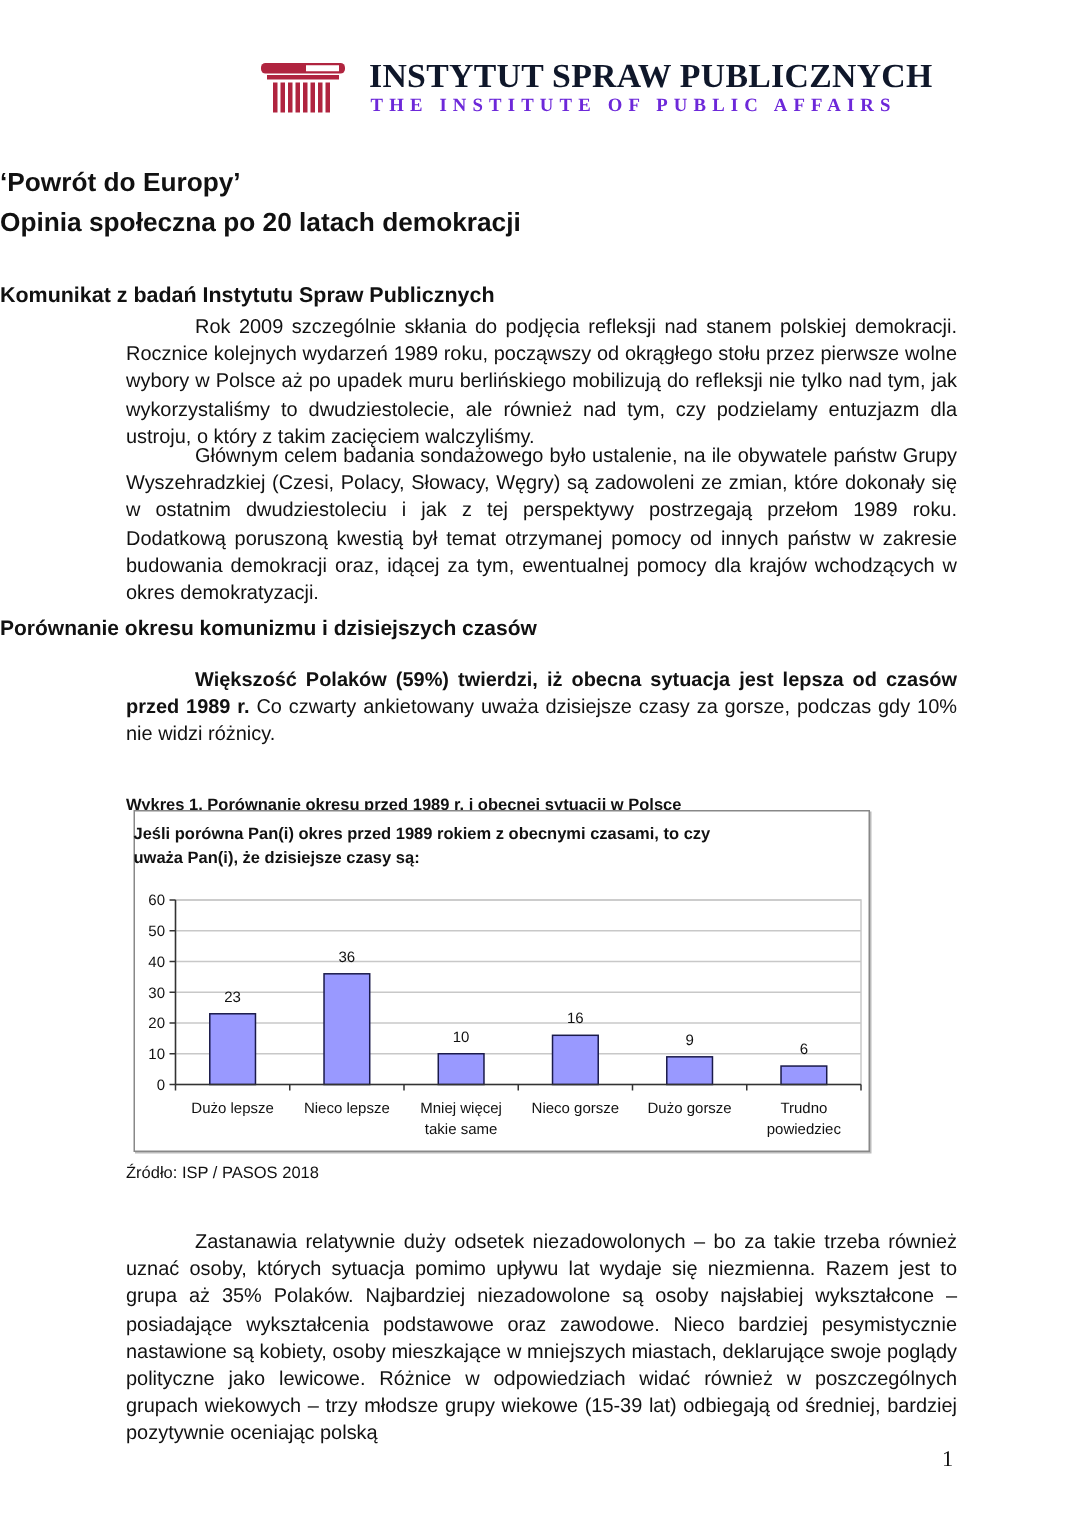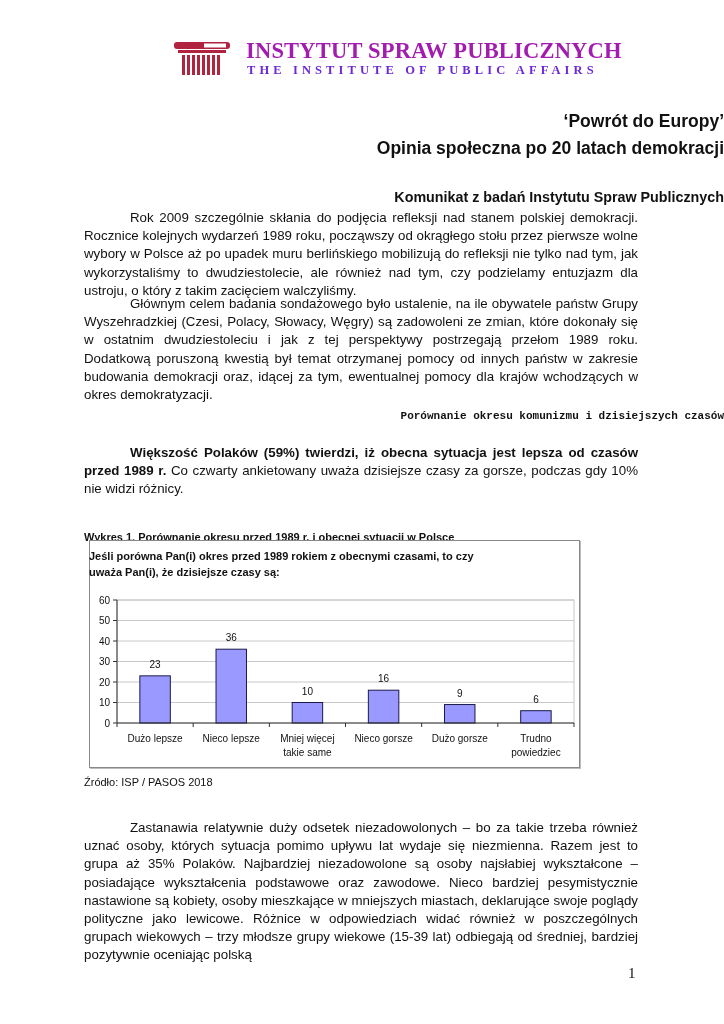--- a/index.html
+++ b/index.html
@@ -3,36 +3,36 @@
 <meta charset="utf-8">
 <style>
   html, body { margin: 0; padding: 0; background: #ffffff; }
   body { width: 724px; height: 1024px; position: relative; overflow: hidden;
          font-family: "Liberation Sans", sans-serif; color: #111; }
   .abs { position: absolute; }
 
   
   #logo-icon { left: 174px; top: 42px; width: 56px; height: 34px; }
   #logo-title { left: 246px; top: 38px; font-family: "Liberation Serif", serif; font-weight: bold;
-                font-size: 22.5px; color: #a21caf; letter-spacing: 0.2px; white-space: nowrap; }
+                font-size: 22.5px; color: #0f172a; letter-spacing: 0.2px; white-space: nowrap; }
   #logo-subtitle { left: 247px; top: 63px; font-family: "Liberation Serif", serif; font-weight: bold;
                    font-size: 12.5px; color: #6d28d9; letter-spacing: 4.1px; white-space: nowrap; }
 
   
-  .center { left: 0; width: 724px; text-align: right; white-space: nowrap; }
+  .center { left: 0; width: 724px; text-align: left; white-space: nowrap; }
   #title-1 { top: 111px; font-size: 17.5px; font-weight: bold; }
   #title-2 { top: 138px; font-size: 17.5px; font-weight: bold; }
   #title-3 { top: 165px; font-size: 14.3px; font-weight: bold; margin-top: 24px; }
 
   
   .para { left: 84px; width: 554px; font-size: 13.3px; line-height: 18.2px; text-align: justify; }
   .para .indent { display: inline-block; width: 46px; }
   #para-1 { top: 209px; }
   #para-2 { top: 295px; }
-  #section-heading { top: 410px; font-size: 11px; font-weight: bold; font-family: Liberation Mono, monospace; }
+  #section-heading { top: 410px; font-size: 14px; font-weight: bold; }
   #para-3 { top: 444px; }
   #para-4 { top: 819px; }
   b { font-weight: bold; }
 
   #figure-caption { left: 84px; top: 531px; font-size: 11px; font-weight: bold; white-space: nowrap; }
   #source-note { left: 84px; top: 776px; font-size: 11px; white-space: nowrap; }
 
   
   #chart-frame { left: 89px; top: 540px; width: 489px; height: 226px; border: 1px solid #888;
                  box-shadow: 1px 1px 0 #bbb; background: #fff; }

